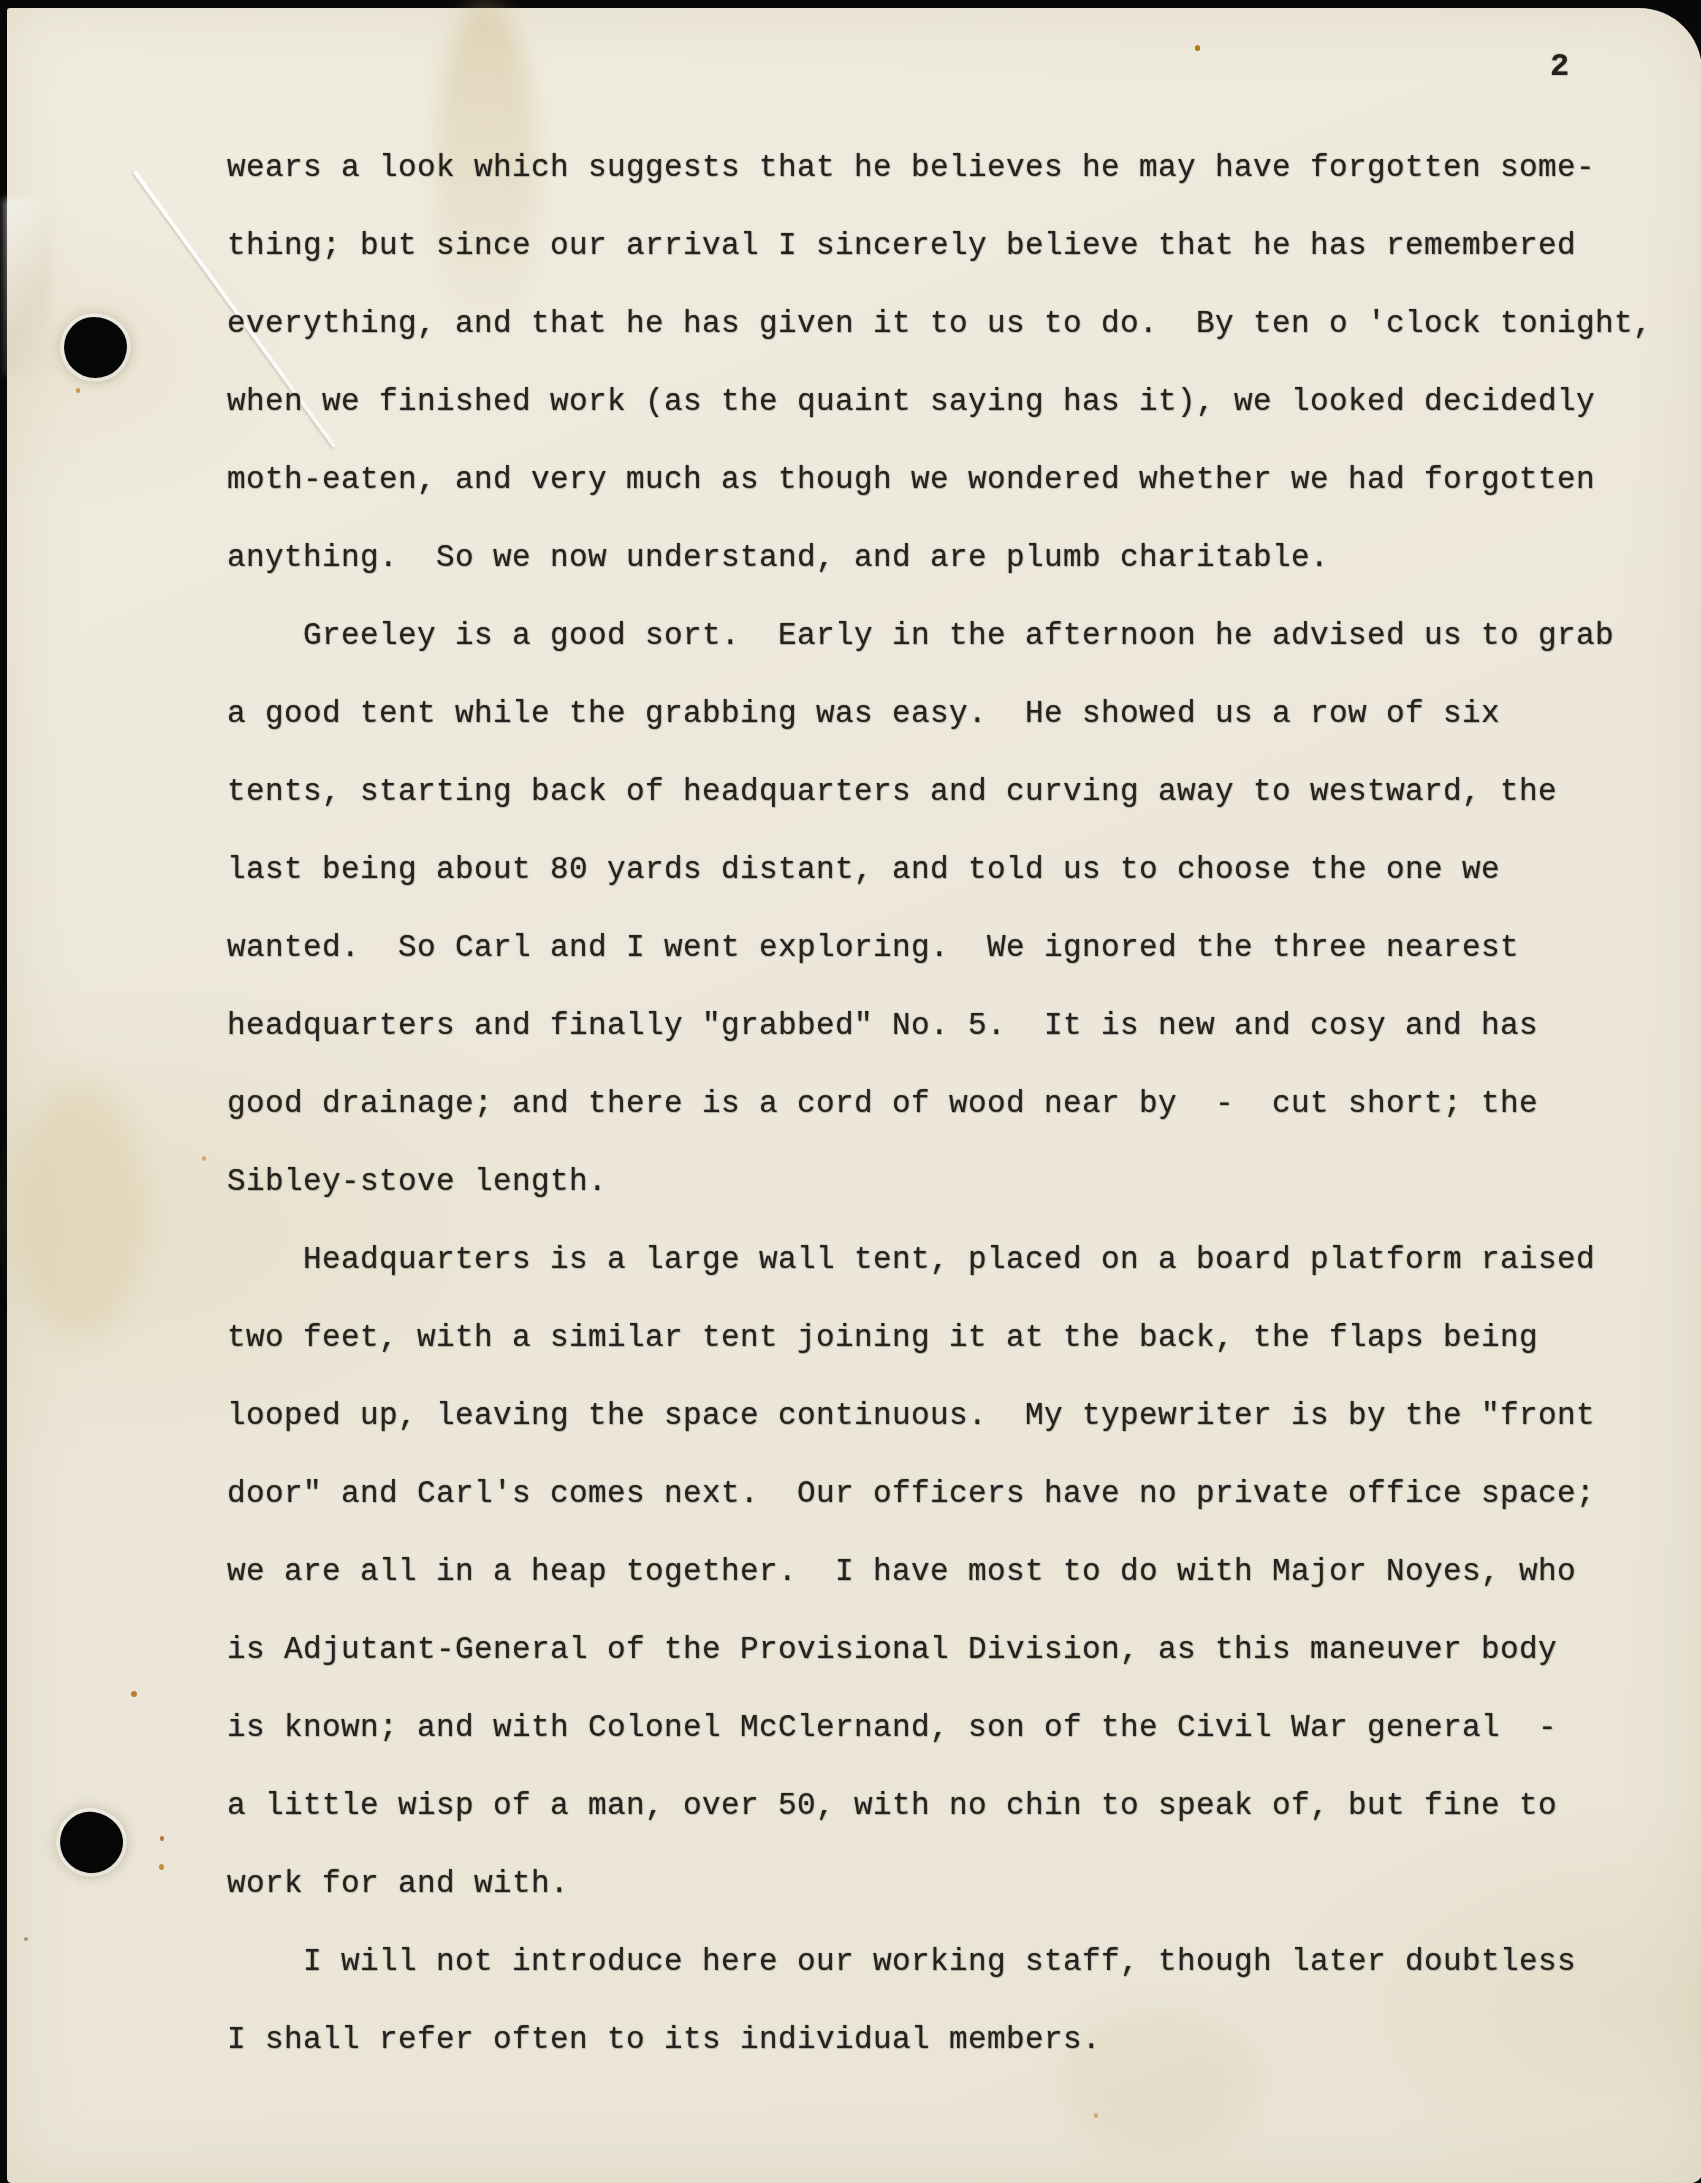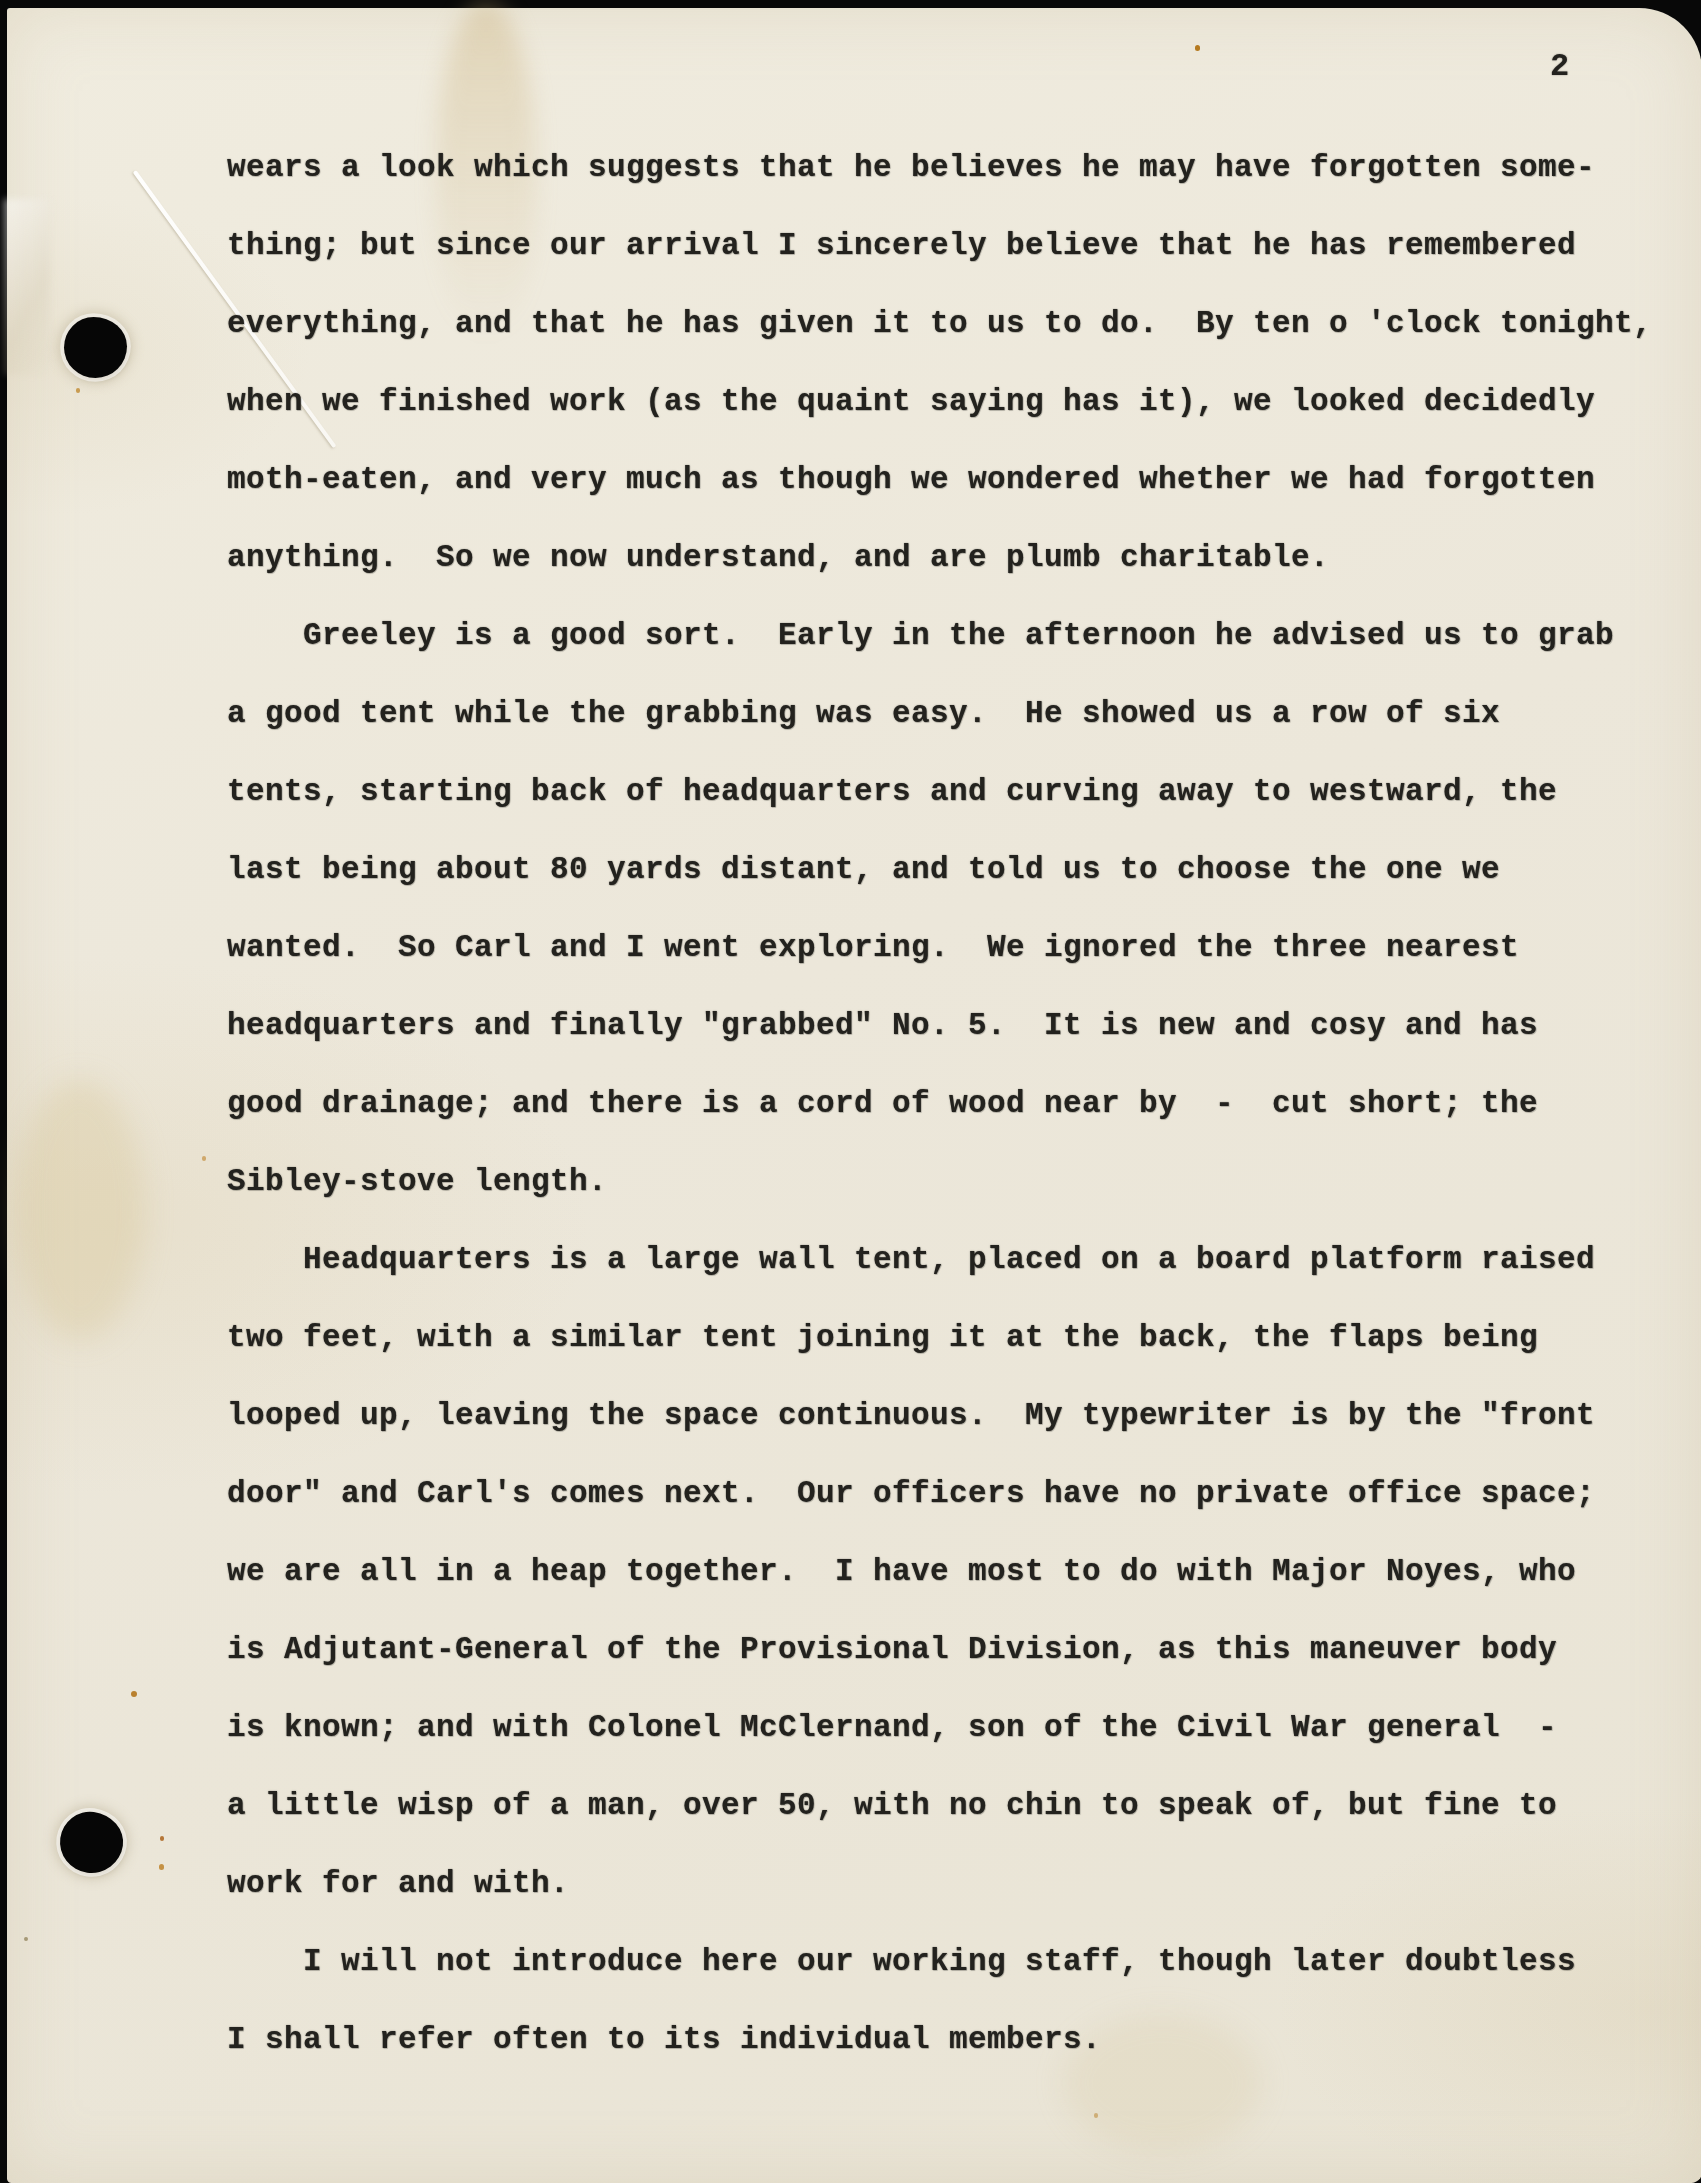--- a/index.html
+++ b/index.html
@@ -94,21 +94,21 @@
     color: #23221e;
     text-shadow: 0 0 1.5px rgba(35,34,30,0.6);
   }
   
   .body-text {
     position: absolute;
     left: 220px;
     top: 121px;
     width: 1462px;
     font-size: 31px;
-    font-weight: 700;
+    font-weight: 400;
     line-height: 78px;
     color: #23221e;
     white-space: pre;
     text-shadow: 0 0 1.5px rgba(35,34,30,0.55), 0.8px 0.8px 0 rgba(35,34,30,0.18);
     letter-spacing: 0.4px;
   }
   .line { height: 78px; }
   
   .speck {
     position: absolute;

